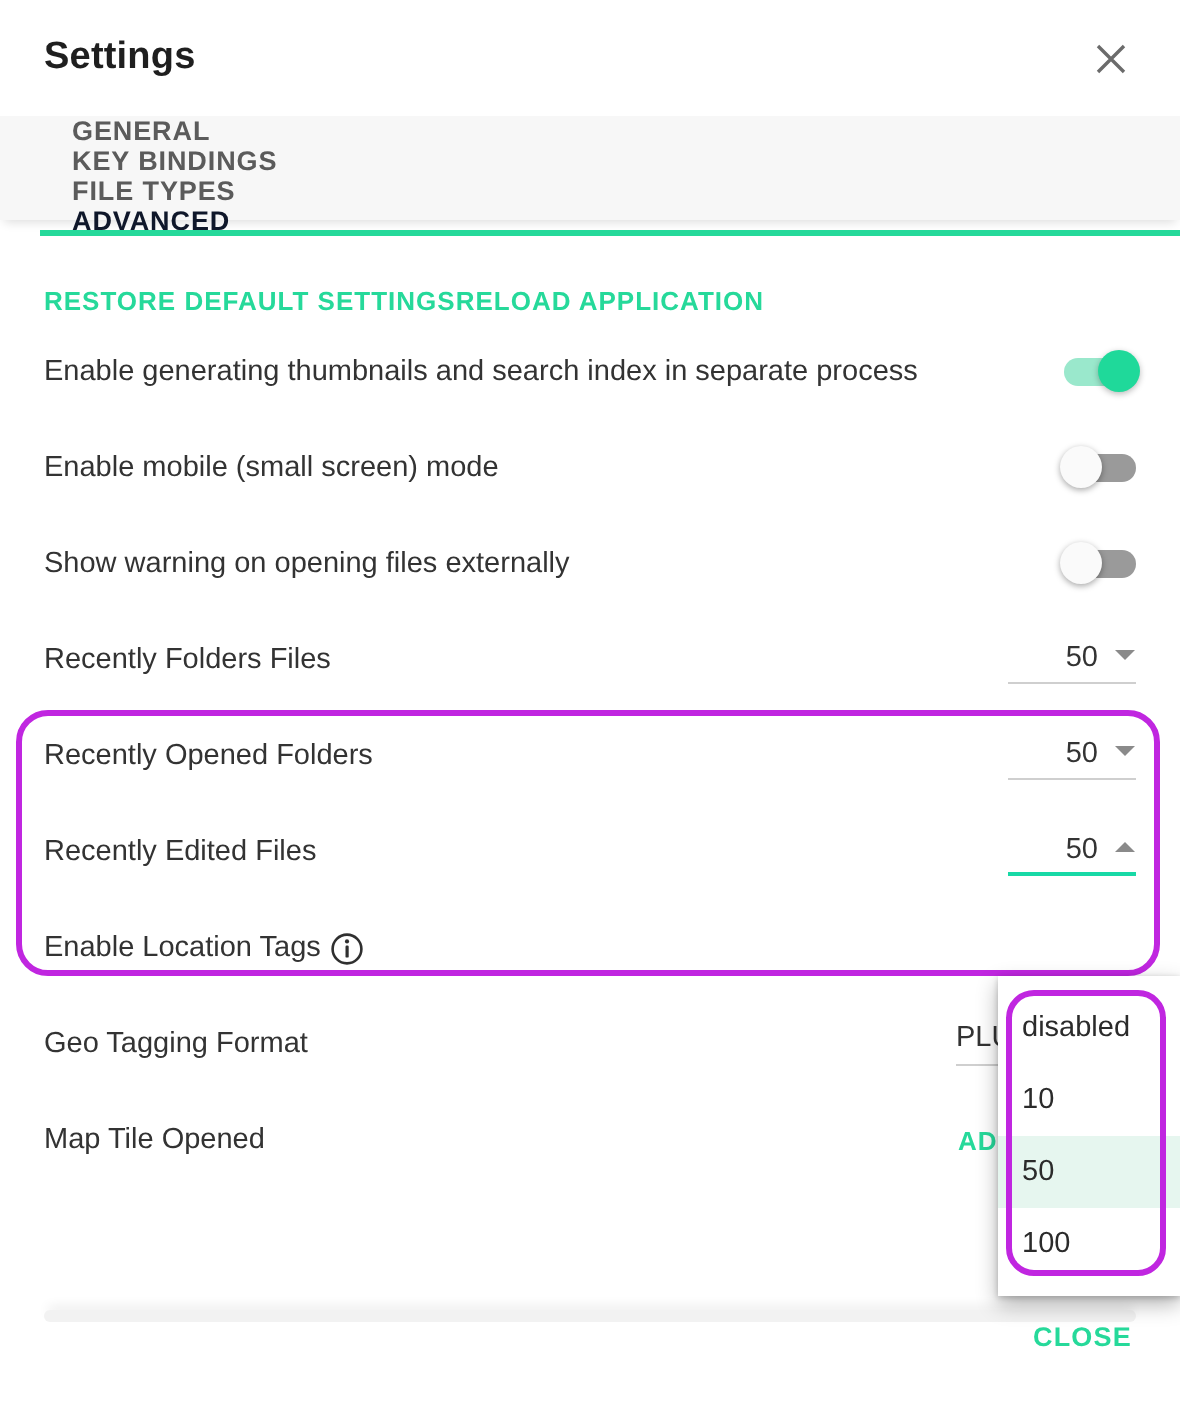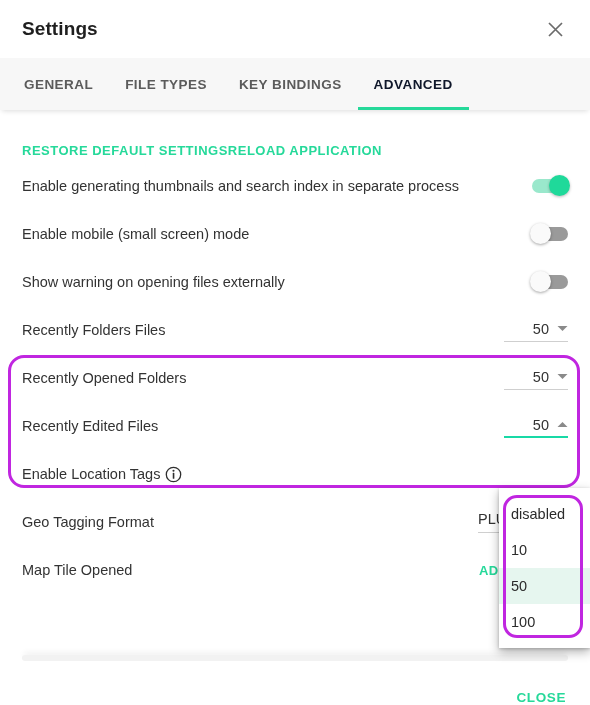--- a/index.html
+++ b/index.html
@@ -42,23 +42,24 @@
   }
   .close-x svg { display: block; }
 
   
   .tab-bar {
     position: relative;
     height: 52px;
     background: #f7f7f7;
     display: flex;
     align-items: stretch;
-    padding-left: 8px;
+    padding-left: 20px;
     box-shadow: 0 3px 5px -2px rgba(0,0,0,0.14);
     z-index: 5;
+    flex-direction: column;
   }
   .tab {
     display: flex;
     align-items: center;
     padding: 0 16px;
     font-size: 13.5px;
     font-weight: bold;
     letter-spacing: 0.45px;
     color: #5b5b5b;
     cursor: pointer;
@@ -234,21 +235,21 @@
     box-shadow: 0 -3px 6px -2px rgba(0,0,0,0.16);
     z-index: 6;
   }
   .dialog-footer {
     position: absolute;
     left: 0; right: 0;
     top: 661px;
     height: 44px;
     background: #ffffff;
     display: flex;
-    align-items: flex-end;
+    align-items: flex-start;
     justify-content: flex-end;
     padding-right: 24px;
     z-index: 8;
   }
   .footer-btn {
     font-size: 13.5px;
     font-weight: bold;
     letter-spacing: 0.6px;
     color: #26d99a;
     cursor: pointer;
@@ -266,22 +267,22 @@
       <span>
         <svg width="19" height="19" viewBox="0 0 19 19">
           <path d="M3 3 L16 16 M16 3 L3 16" stroke="#6b6b6b" stroke-width="1.7" fill="none"></path>
         </svg>
       </span>
     </div>
   </div>
 
   <div class="tab-bar">
     <div class="tab">GENERAL</div>
+    <div class="tab">KEY BINDINGS</div>
     <div class="tab">FILE TYPES</div>
-    <div class="tab">KEY BINDINGS</div>
     <div class="tab active">ADVANCED</div>
   </div>
 
   <div class="content">
     <div class="content-inner">
 
       <div class="action-row">
         <div class="action-link">RESTORE DEFAULT SETTINGS</div>
         <div class="action-link">RELOAD APPLICATION</div>
       </div>

